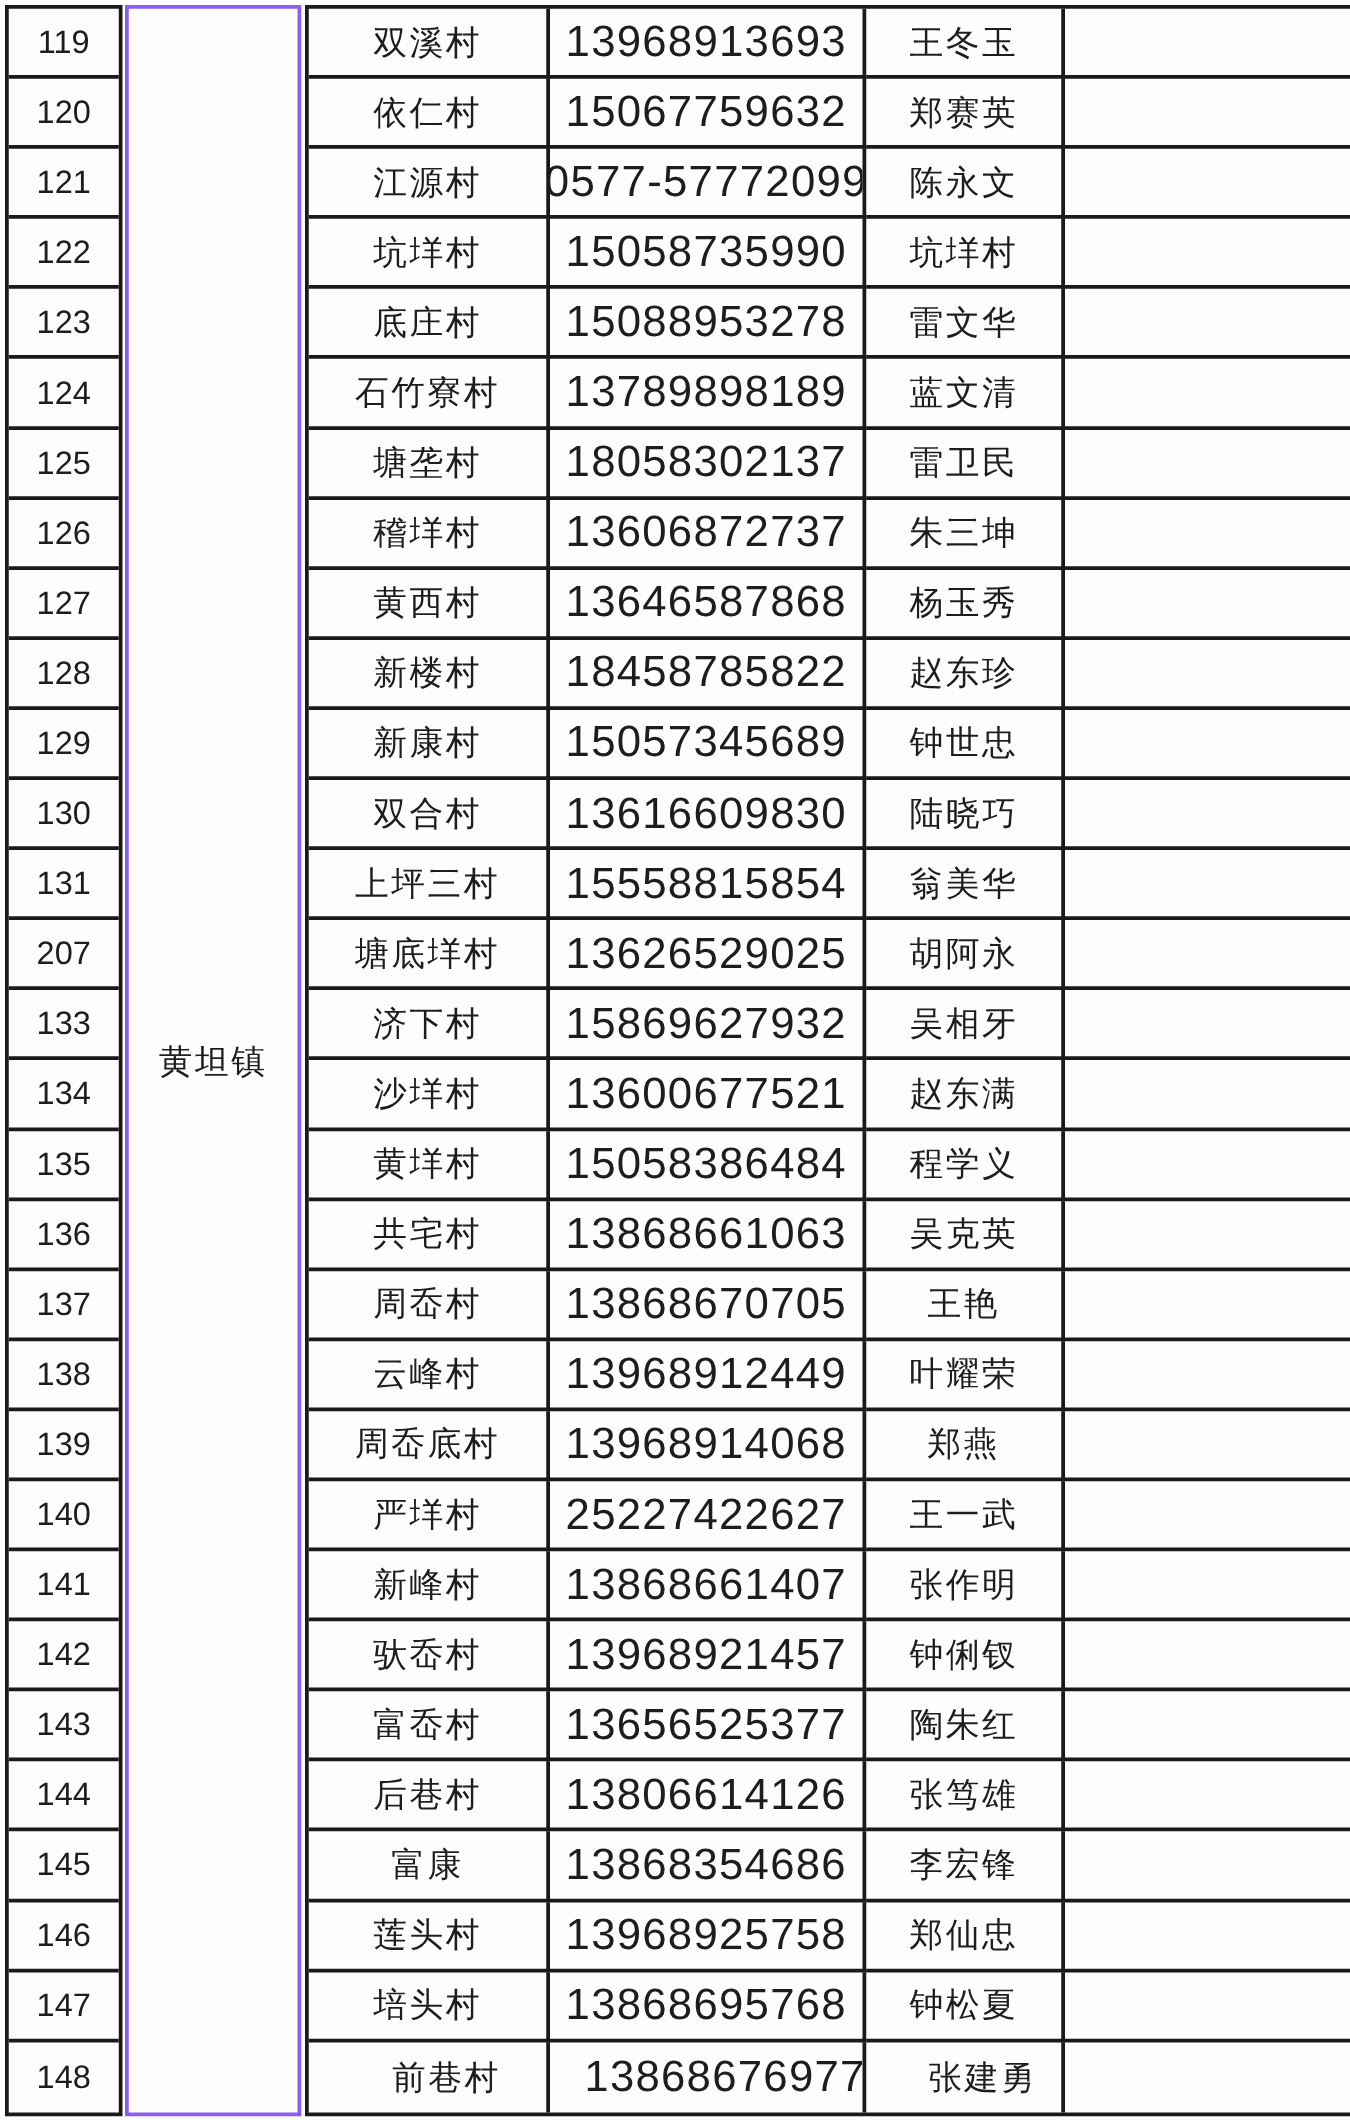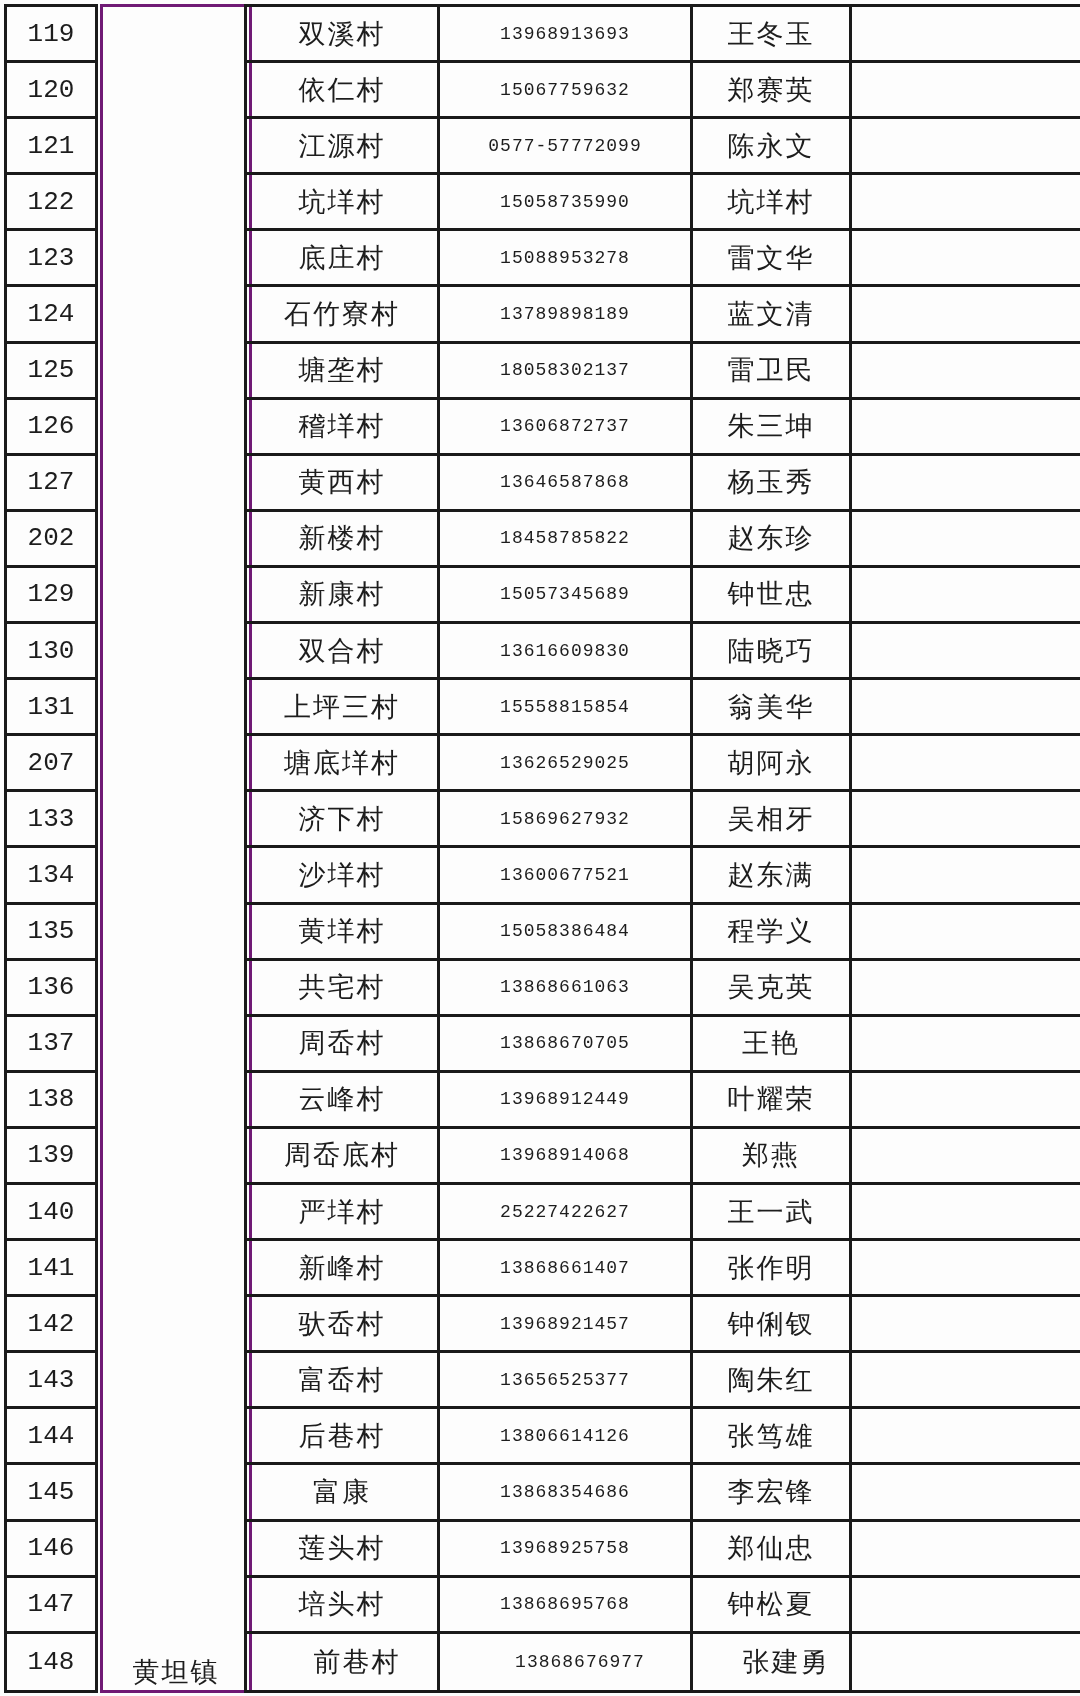--- a/index.html
+++ b/index.html
@@ -1,78 +1,78 @@
 <!DOCTYPE html>
 <html><head>
 <meta charset="utf-8">
 <style>
   html,body{margin:0;padding:0;background:#ffffff;}
   .page{
     position:relative;
     width:1080px;height:1696px;
     background:#fdfdfd;
-    font-family:Liberation Mono, monospace;
+    font-family:Liberation Sans, sans-serif;
     color:#1d1d1d;
     overflow:hidden;
   }
   .abs{position:absolute;box-sizing:border-box;}
   
   #numcol{
     left:4px;top:4px;width:94px;
     border:3px solid #1a1a1a;
     display:grid;
     grid-template-rows:repeat(30,56.1px);
   }
   .numcell{
     border-bottom:3px solid #1a1a1a;
     display:flex;align-items:center;justify-content:center;
     font-size:26px;
   }
   .numcell:last-child{border-bottom:none;}
   
   #towncell{
-    left:100px;top:4px;width:152px;height:1689px;
-    border:3px solid #701a75;
-    display:flex;align-items:flex-end;justify-content:center;
+    left:100px;top:4px;width:141px;height:1689px;
+    border:3px solid #8b5cf6;
+    display:flex;align-items:center;justify-content:center;
   }
   .town-label{font-size:27px;letter-spacing:2px;}
   
   #maingrid{
     left:244px;top:4px;width:949px;
     border:3px solid #1a1a1a;
     display:grid;
     grid-template-columns:193px 253px 159px auto;
     grid-template-rows:repeat(30,56.1px);
   }
   .cell{
     border-right:3px solid #1a1a1a;
     border-bottom:3px solid #1a1a1a;
     display:flex;align-items:center;justify-content:center;
     overflow:hidden;white-space:nowrap;
   }
   .cell:nth-child(4n){border-right:none;}
   .cell:nth-last-child(-n+4){border-bottom:none;margin-left:30px;}
   .cn{font-size:27px;letter-spacing:2px;}
-  .ph{font-size:18px;letter-spacing:1px;}
+  .ph{font-size:35px;letter-spacing:1px;}
 </style>
 </head>
 <body>
 
 <div class="page">
   <div id="numcol" class="abs">
       <div class="numcell">119</div>
       <div class="numcell">120</div>
       <div class="numcell">121</div>
       <div class="numcell">122</div>
       <div class="numcell">123</div>
       <div class="numcell">124</div>
       <div class="numcell">125</div>
       <div class="numcell">126</div>
       <div class="numcell">127</div>
-      <div class="numcell">202</div>
+      <div class="numcell">128</div>
       <div class="numcell">129</div>
       <div class="numcell">130</div>
       <div class="numcell">131</div>
       <div class="numcell">207</div>
       <div class="numcell">133</div>
       <div class="numcell">134</div>
       <div class="numcell">135</div>
       <div class="numcell">136</div>
       <div class="numcell">137</div>
       <div class="numcell">138</div>

